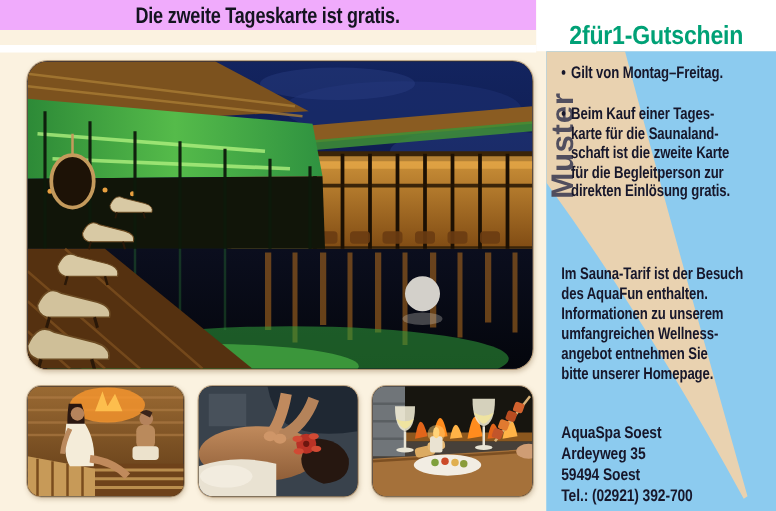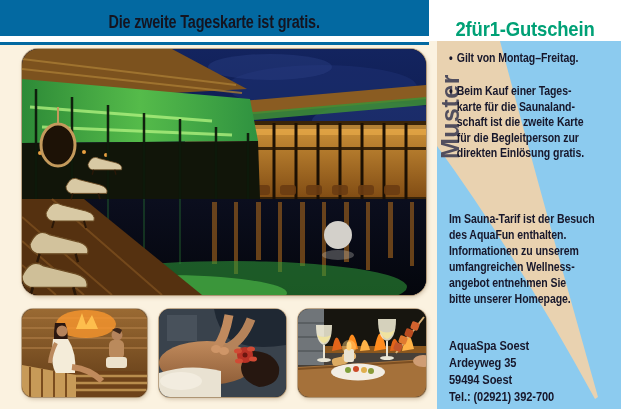--- a/index.html
+++ b/index.html
@@ -1,20 +1,20 @@
 <!DOCTYPE html>
 <html><head>
 <meta charset="utf-8">
 <style>
   html,body{margin:0;padding:0;background:#e9e9e9;}
   .page{position:relative;width:621px;height:409px;background:#fbf2e0;
         font-family:"Liberation Sans",sans-serif;overflow:hidden;}
 
   
-  .banner{position:absolute;left:0;top:0;width:429px;height:45px;background:#0369a1;
+  .banner{position:absolute;left:0;top:0;width:429px;height:24px;background:#f0abfc;
           display:flex;align-items:center;justify-content:center;}
   .banner .txt{font-weight:bold;font-size:18px;color:#141420;white-space:nowrap;
                transform:scaleX(.80);letter-spacing:-.2px;}
   .gap-strip{position:absolute;left:0;top:36px;width:429px;height:6px;background:#ffffff;}
 
   
   .title-box{position:absolute;left:429px;top:0;width:192px;height:41px;background:#ffffff;
              display:flex;align-items:flex-end;justify-content:center;}
   .title-box .txt{font-weight:bold;font-size:21px;color:#00a176;white-space:nowrap;
                   transform:scaleX(.88);letter-spacing:-.2px;}

